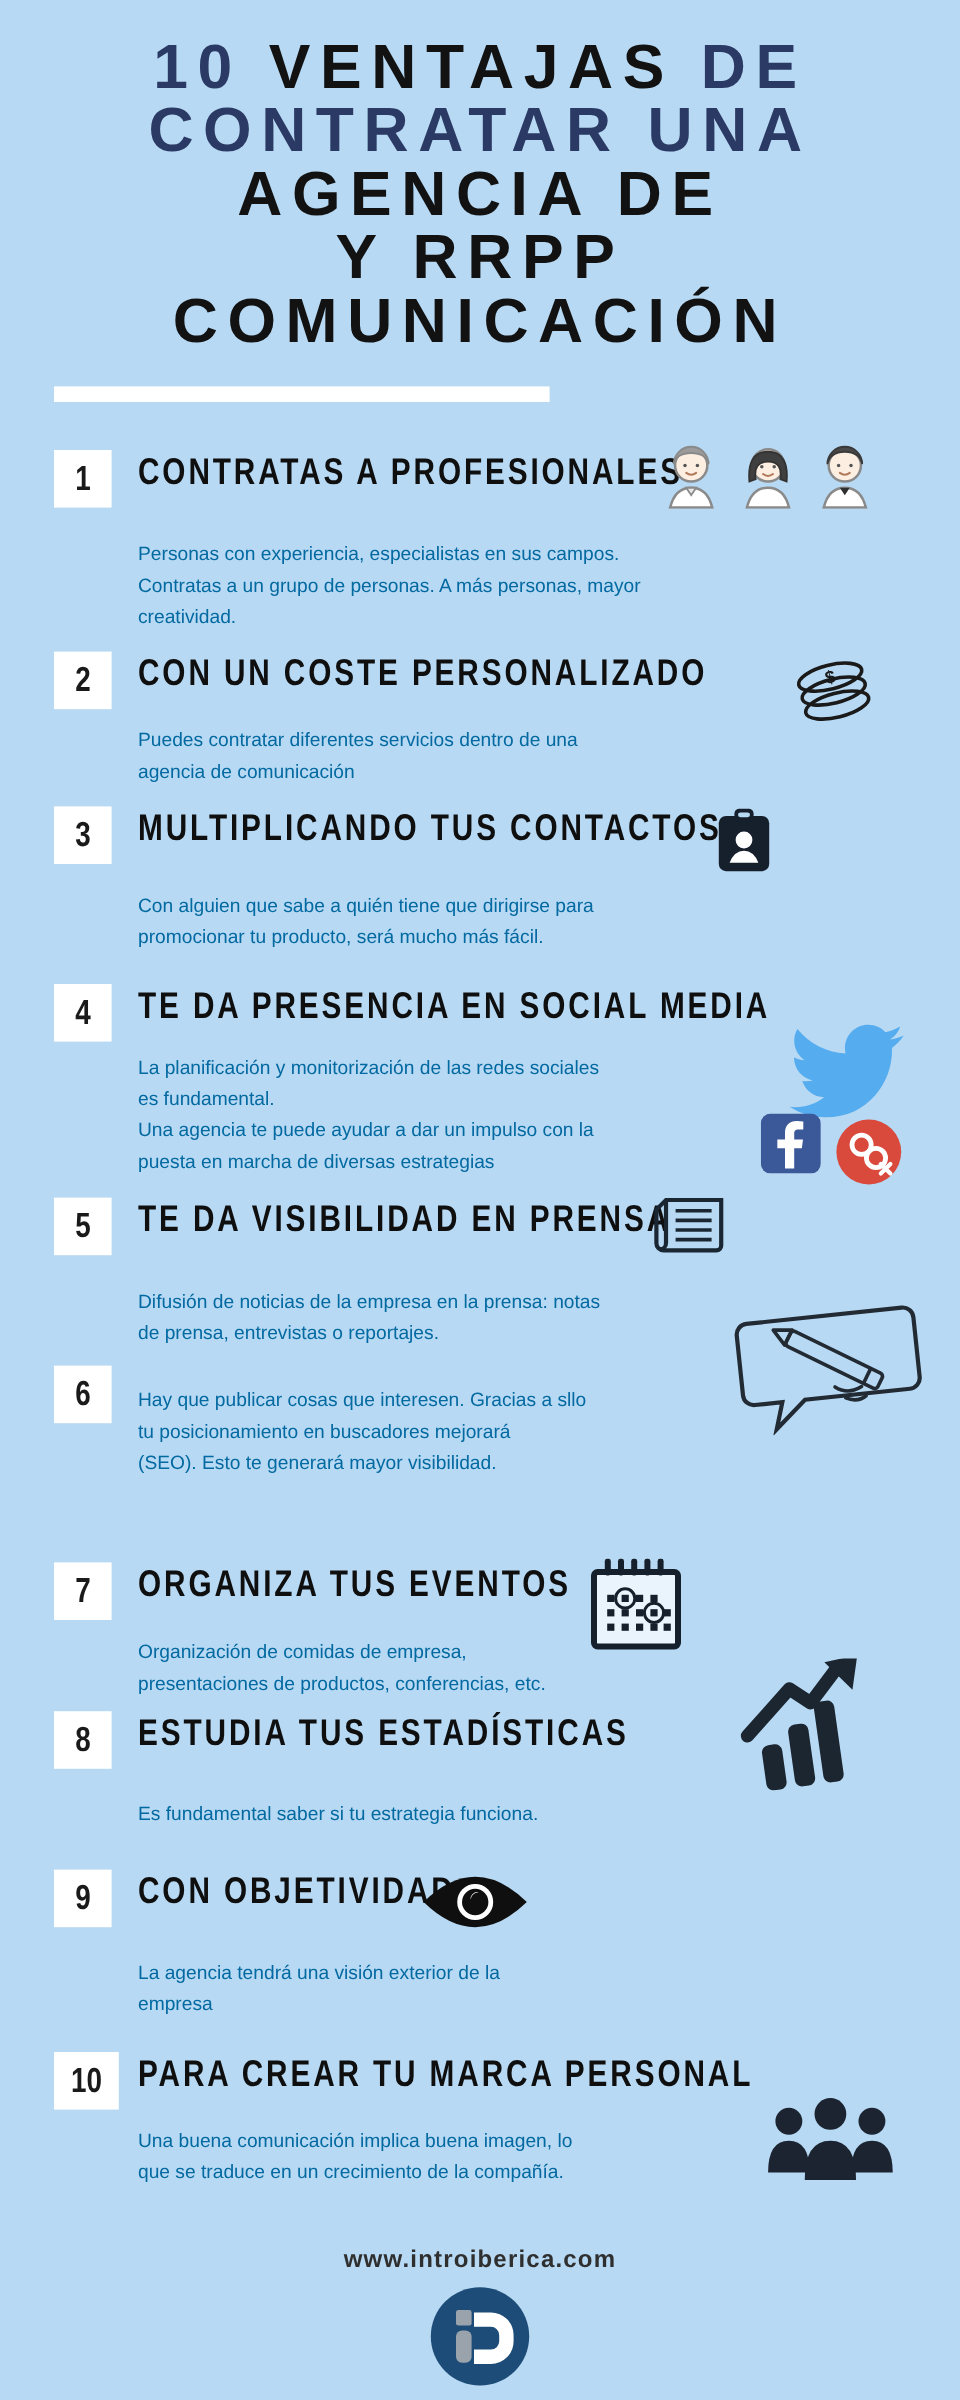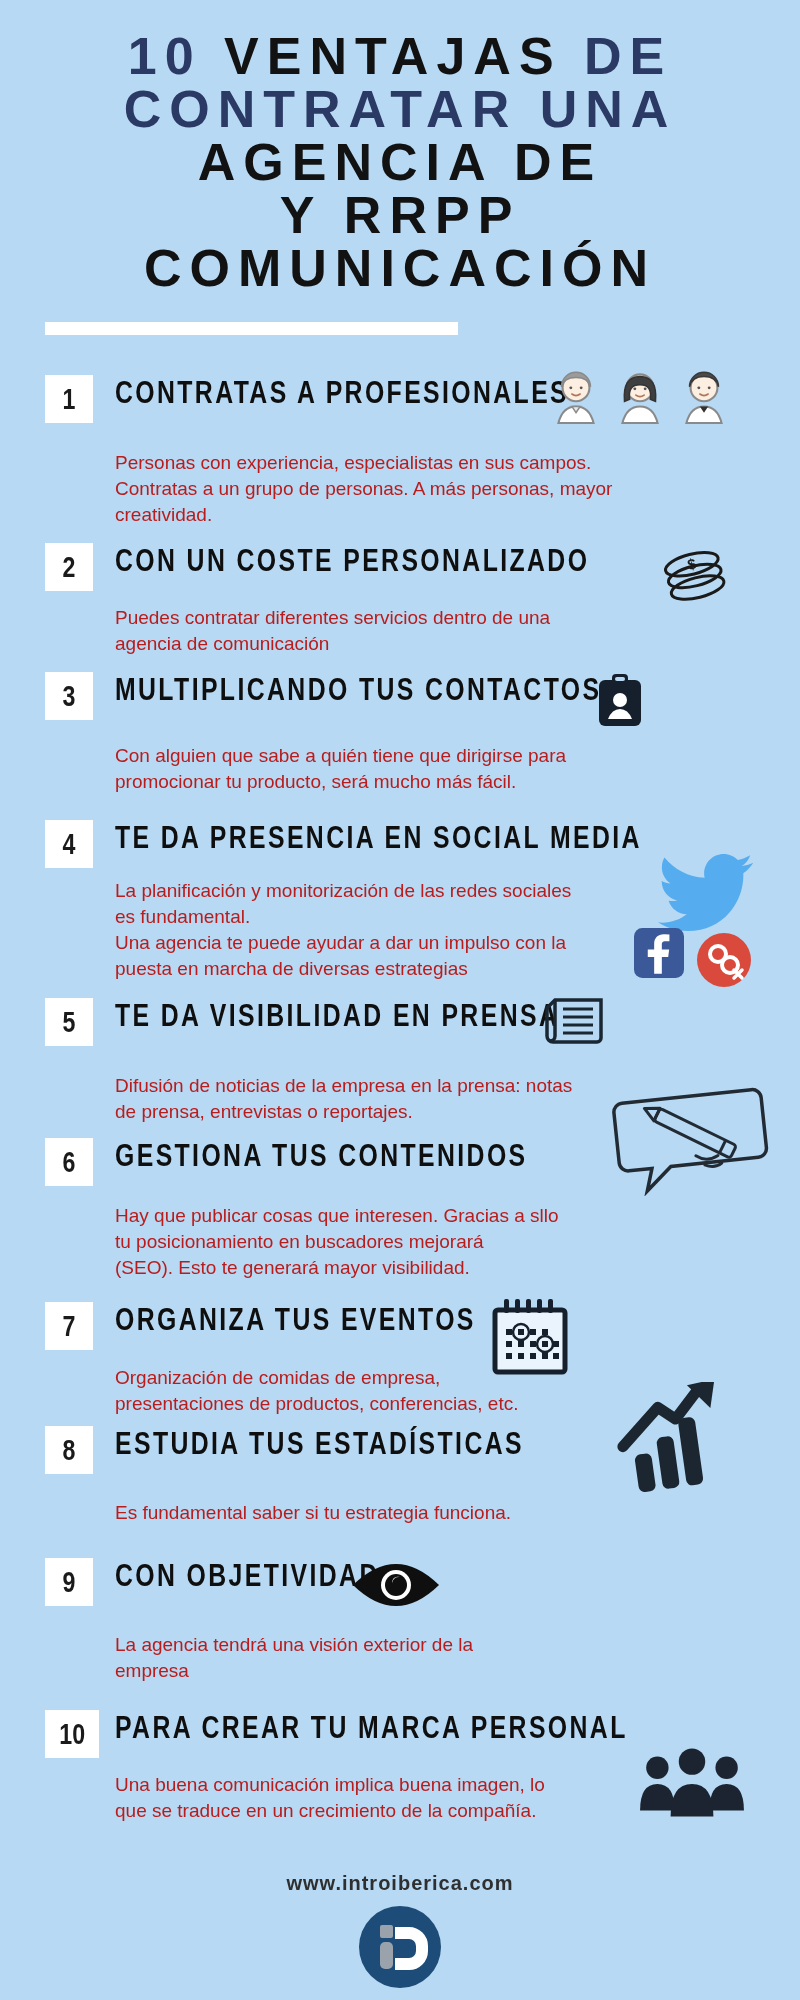--- a/index.html
+++ b/index.html
@@ -24,21 +24,21 @@
     position:absolute; left:0; top:0; width:48px; height:48px; background:#ffffff;
     display:flex; align-items:center; justify-content:center;
   }
   .num{font-weight:700; font-size:29px; color:#1a1a1a; transform:scaleX(0.8);}
   .hrow{margin-left:70px; height:48px; display:flex; align-items:flex-start;}
   .hrow h2{
     margin:0; font-size:31px; font-weight:700; letter-spacing:3px; color:#0f0f0f;
     white-space:nowrap; transform:scaleX(0.8); transform-origin:left center;
   }
   .body{
-    margin-left:70px; font-size:19px; line-height:26px; color:#b91c1c;
+    margin-left:70px; font-size:16px; line-height:26px; color:#0369a1;
     white-space:pre-line;
   }
   
   .icon-abs{position:absolute; display:flex; gap:12px;}
   
   .footer-url{
     position:absolute; top:1872px; left:0; width:100%; text-align:center;
     font-size:20px; font-weight:700; letter-spacing:1px; color:#2f2f2f;
   }
   .logo-wrap{position:absolute; top:1904px; left:357px; width:86px; height:86px;}
@@ -112,23 +112,20 @@
     <div class="hrow">
         <h2>TE DA VISIBILIDAD EN PRENSA</h2>
       </div>
     <p class="body" style="margin-top:27px">Difusión de noticias de la empresa en la prensa: notas
 de prensa, entrevistas o reportajes.</p>
   </section>
 
   <section class="item" style="top:1138px">
     <div class="numbox">
         <span class="num">6</span>
-      </div>
-    <div class="hrow">
-        <h2>GESTIONA TUS CONTENIDOS</h2>
       </div>
     <p class="body" style="margin-top:17px">Hay que publicar cosas que interesen. Gracias a sllo
 tu posicionamiento en buscadores mejorará
 (SEO). Esto te generará mayor visibilidad.</p>
   </section>
 
   <section class="item" style="top:1302px">
     <div class="numbox">
         <span class="num">7</span>
       </div>

